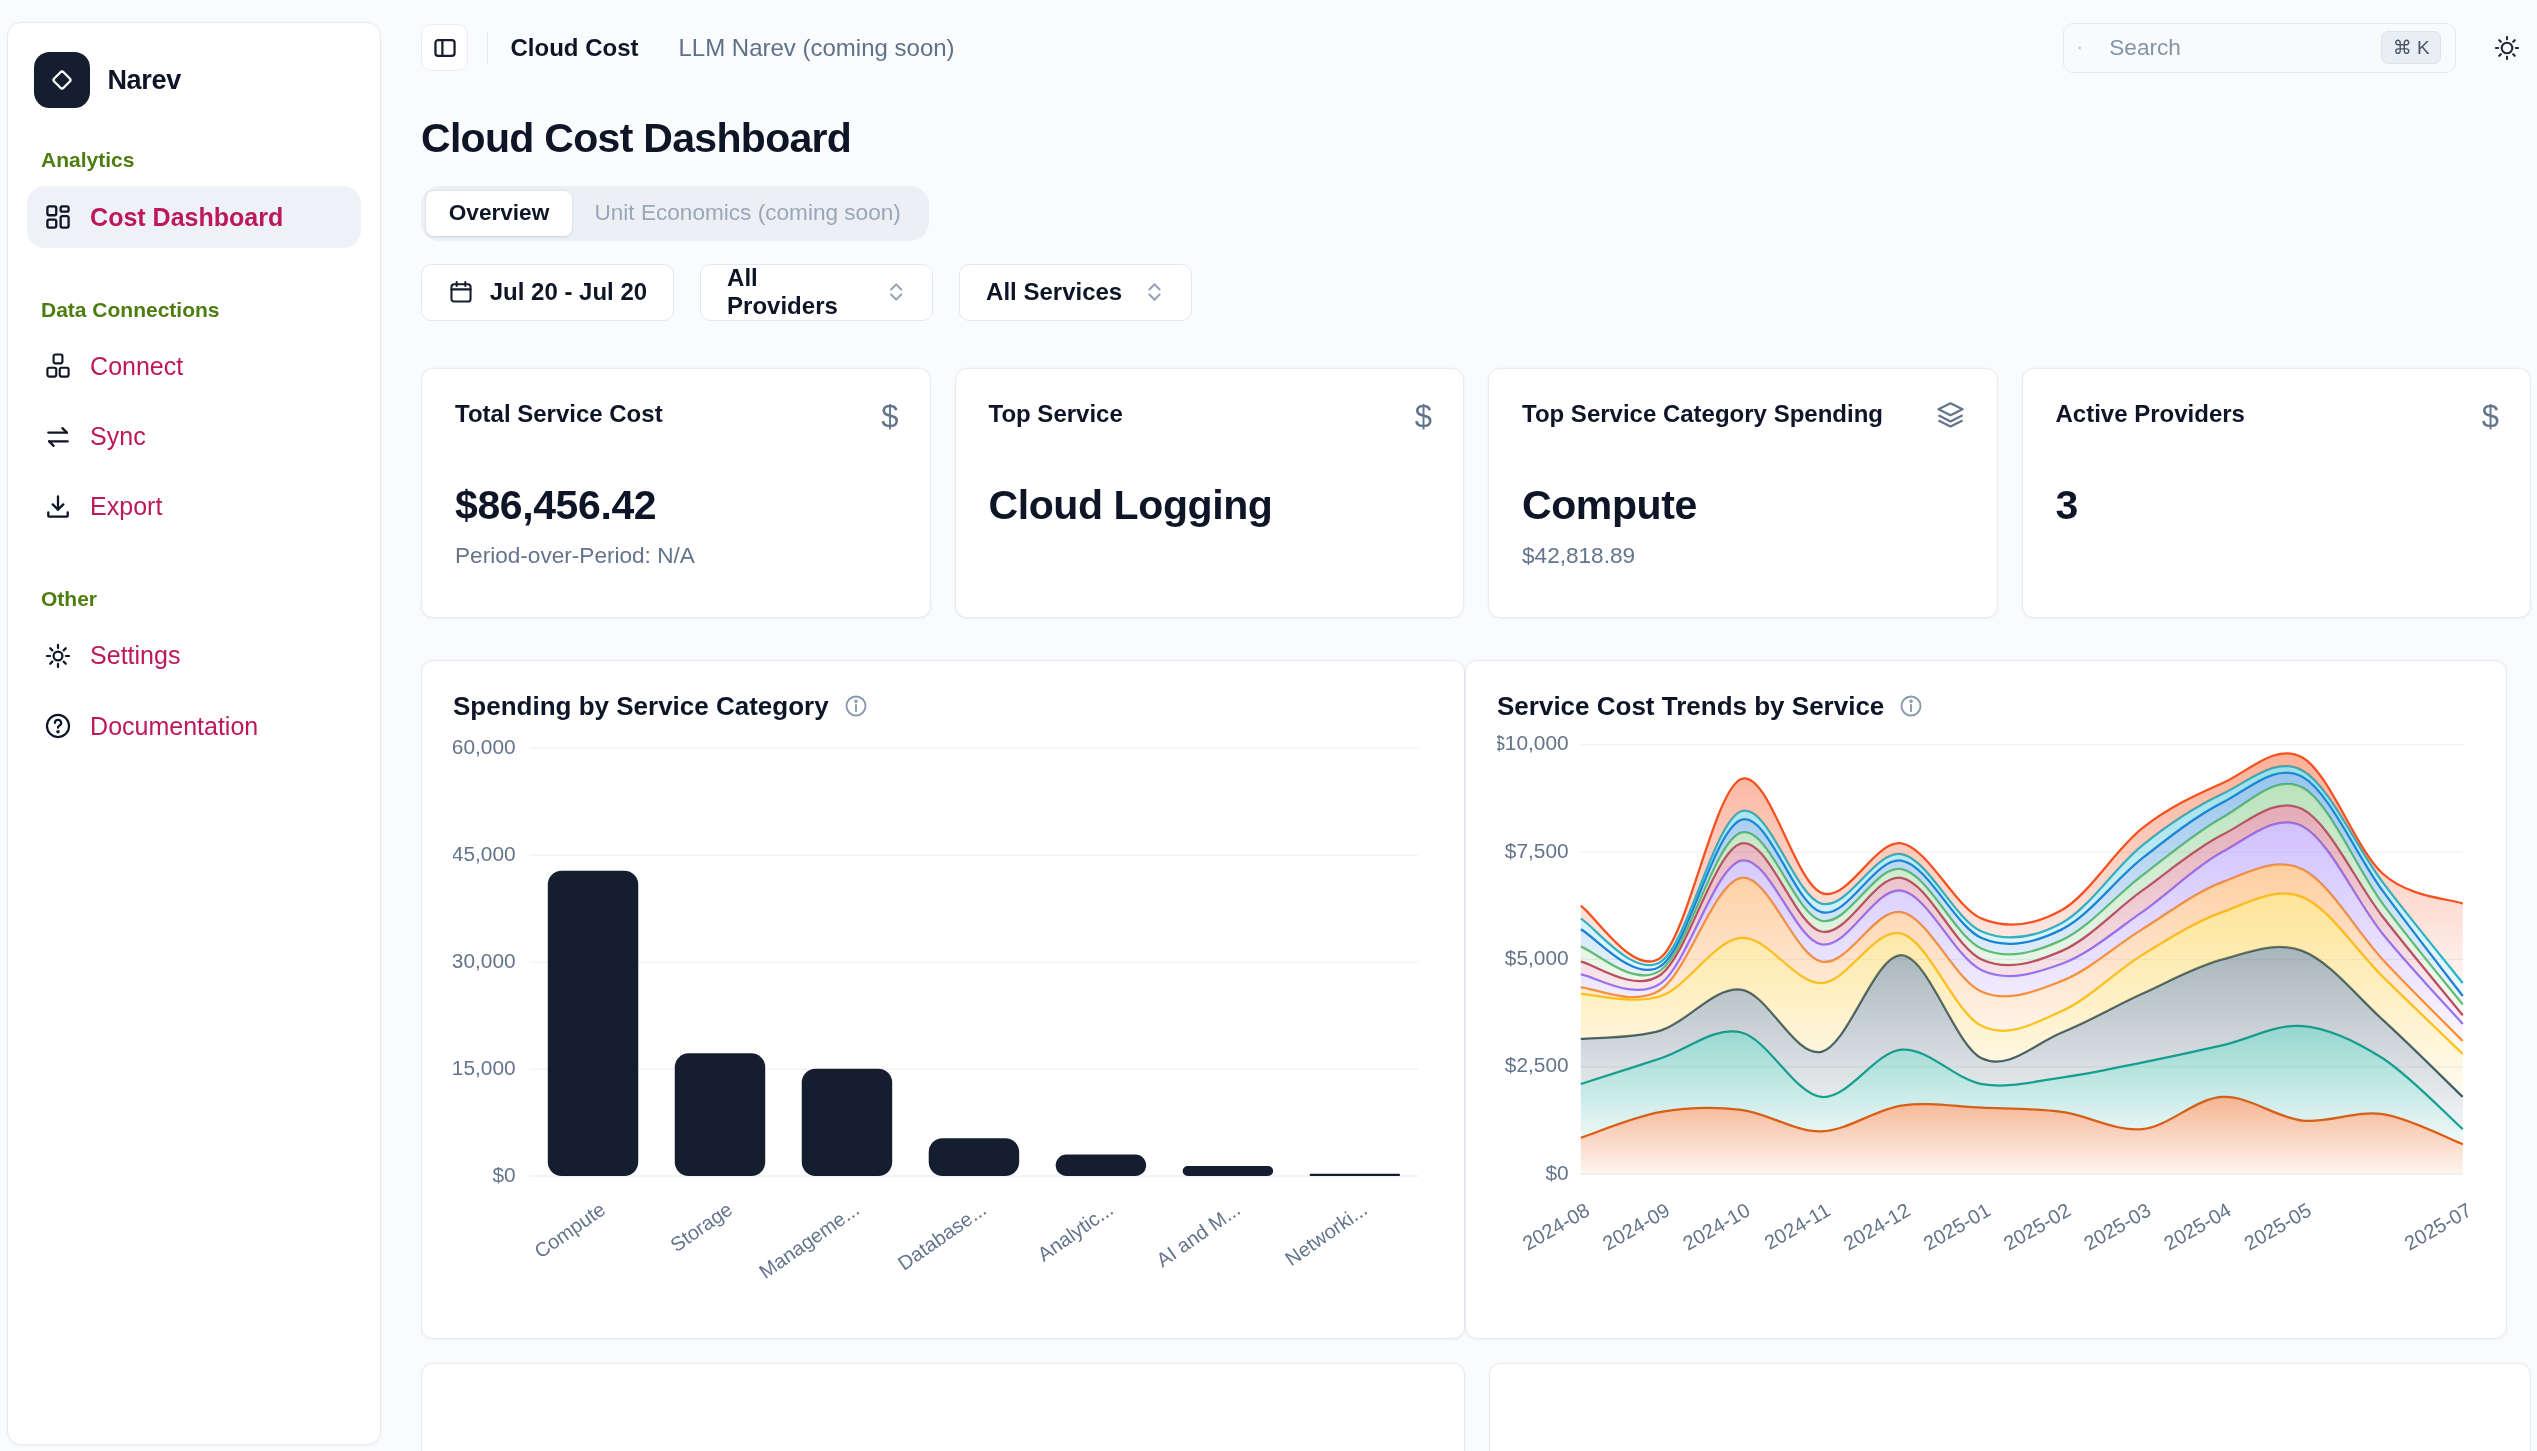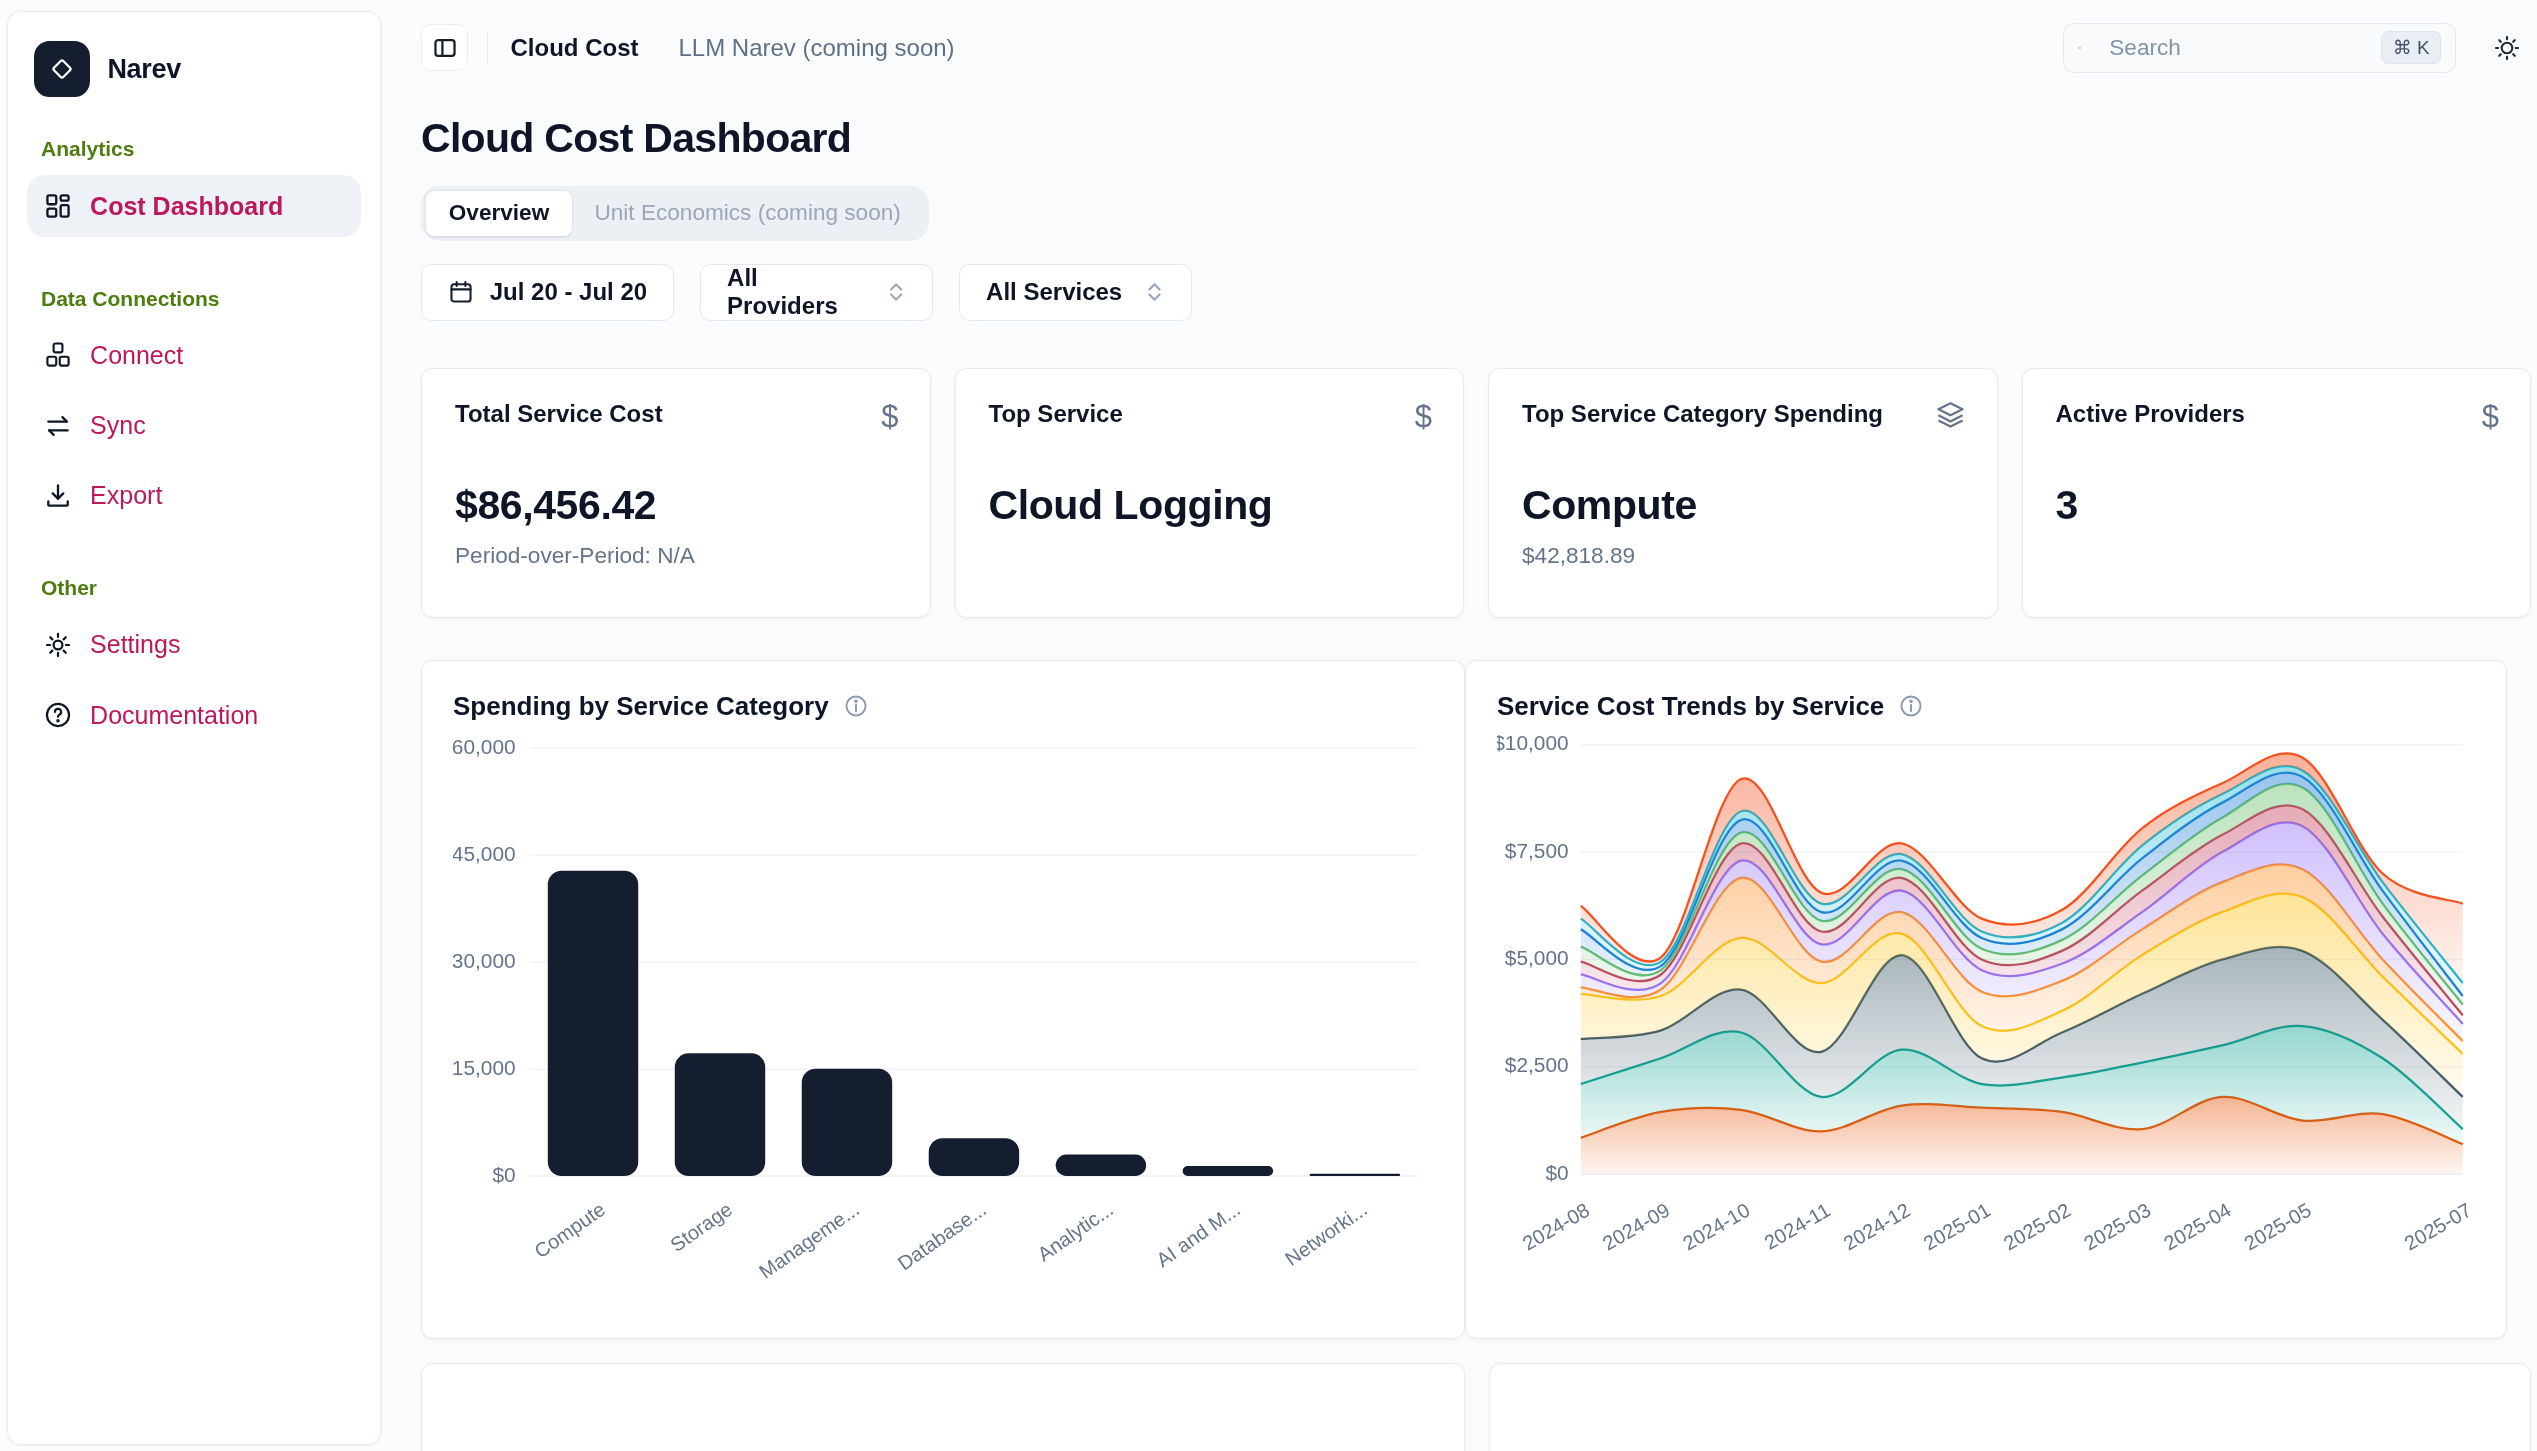--- a/index.html
+++ b/index.html
@@ -1,21 +1,21 @@
 <!DOCTYPE html>
 <html style="font-size:14px"><head>
 <meta charset="utf-8">
 <style>
   * { margin:0; padding:0; box-sizing:border-box; }
   html,body { width:2538px; height:1452px; overflow:hidden; }
   body { font-family:"Liberation Sans", sans-serif; background:#fafbfd; color:#0d1526; }
   #app { position:relative; width:2538px; height:1452px; overflow:hidden; }
 
   
-  .sidebar { position:absolute; left:7px; top:11px; bottom:7px; width:374px; background:#ffffff;
+  .sidebar { position:absolute; left:7px; top:22px; bottom:7px; width:374px; background:#ffffff;
              border:0.9px solid #e8ecf1; border-radius:14px; padding:24px 19px;
              box-shadow:0 0.9px 2.6px rgba(16,24,40,.05); }
   .logo-row { display:flex; align-items:center; gap:17.4px; padding:5.2px 7px; margin-bottom:35px; }
   .logo-mark { width:56px; height:56px; border-radius:15.7px; background:#151e2f; display:flex;
                align-items:center; justify-content:center; flex:0 0 auto; }
   .logo-name { font-size:27px; font-weight:700; letter-spacing:-0.3px; }
   .section-label { font-size:21px; font-weight:700; color:#4d7c0f; margin:8.7px 0 14px 14px; }
   .section-gap { margin-top:50px; }
   .side-item { display:flex; align-items:center; gap:17.4px; padding:15.7px 15.7px; border-radius:18px;
                font-size:25px; font-weight:500; color:#be185d; margin-bottom:8.7px; cursor:pointer; }

